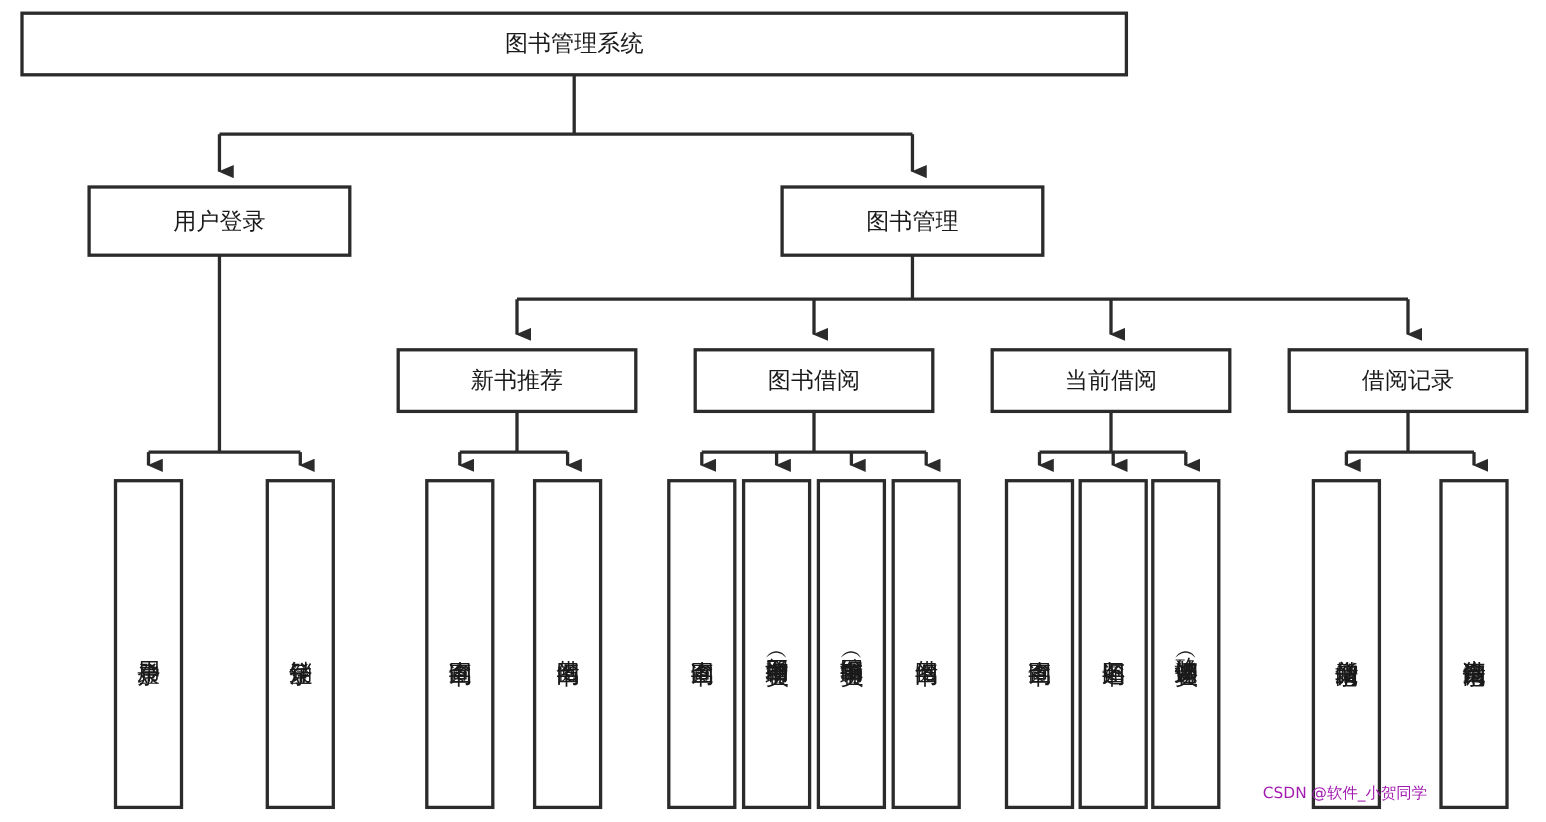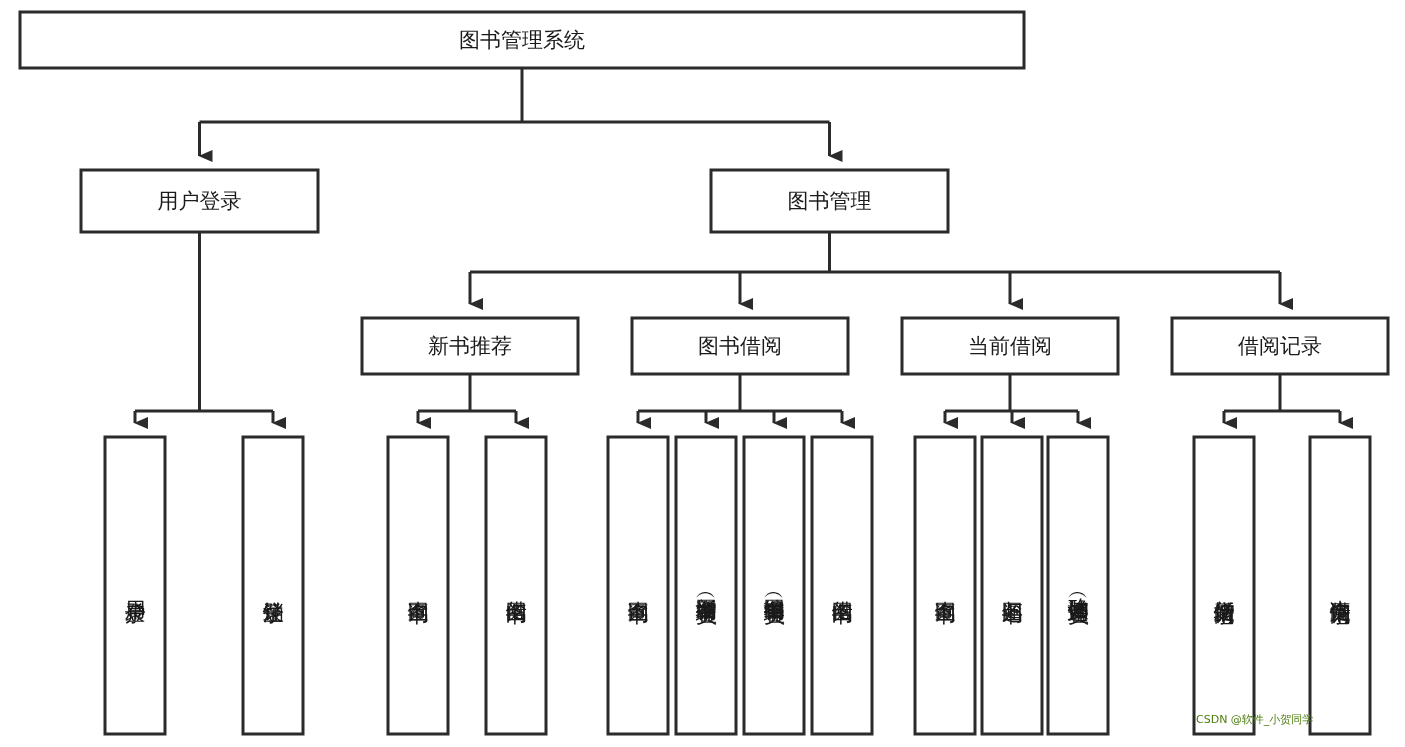--- a/index.html
+++ b/index.html
@@ -56,25 +56,25 @@
     font-size: 21px;
     line-height: 1.08;
     color: #1a1a1a;
     letter-spacing: 1px;
     white-space: nowrap;
     text-align: center;
     pointer-events: none;
   }
   .watermark {
     position: absolute;
-    left: 1196px;
+    left: 1148px;
     top: 712px;
     font-family: "DejaVu Sans", "Liberation Sans", sans-serif;
-    font-size: 11px;
-    color: #4d7c0f;
+    font-size: 14px;
+    color: #a21caf;
     white-space: nowrap;
     pointer-events: none;
   }
 </style>
 </head>
 <body>
 
 <div id="diagram-root">
 
   <svg id="flow" viewBox="0 0 1405 747">

